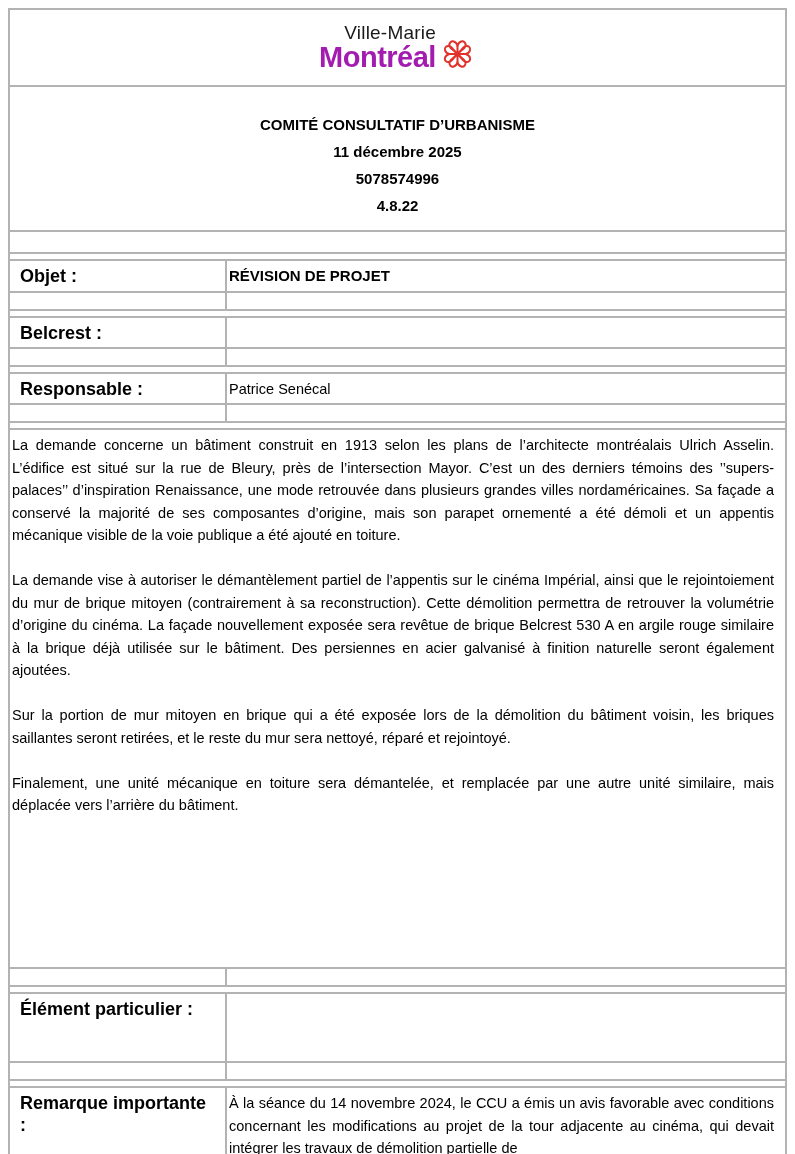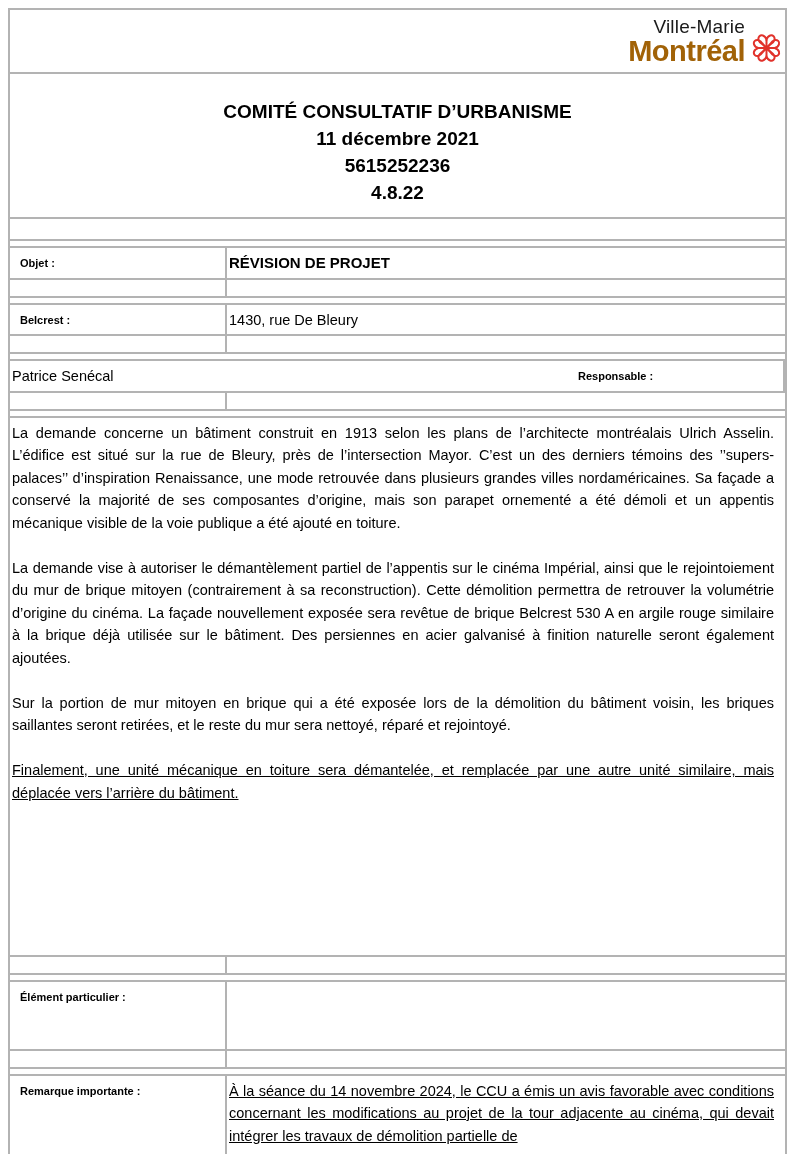--- a/index.html
+++ b/index.html
@@ -7,61 +7,61 @@
     width:795px;height:1154px;overflow:hidden;background:#ffffff;
     font-family:"Liberation Sans","DejaVu Sans",sans-serif;color:#000;
     -webkit-font-smoothing:antialiased;
   }
   .doc{
     margin:8px 0 0 8px;width:779px;box-sizing:border-box;
     border:2px solid #b3b3b3;border-bottom:none;background:#fff;
   }
   
   .header-row{
-    height:64px;box-sizing:border-box;border-bottom:2px solid #b3b3b3;
-    display:flex;align-items:center;justify-content:flex-end;
+    height:77px;box-sizing:border-box;border-bottom:2px solid #b3b3b3;
+    display:flex;align-items:center;justify-content:center;
   }
   .logo-lockup{display:flex;align-items:flex-end;}
   .logo-text{display:flex;flex-direction:column;align-items:flex-end;}
   .region-label{font-size:19px;line-height:20px;color:#1a1a1a;letter-spacing:.2px;}
-  .city-label{font-size:29px;line-height:29px;font-weight:bold;color:#a16207;letter-spacing:-.5px;}
+  .city-label{font-size:29px;line-height:29px;font-weight:bold;color:#a21caf;letter-spacing:-.5px;}
   .rosette{width:37px;height:34px;margin-left:3px;margin-bottom:1px;}
   
   .title-row{
     height:145px;box-sizing:border-box;border-bottom:2px solid #b3b3b3;
     padding-top:24px;text-align:center;
   }
-  .title-line{font-weight:bold;font-size:19px;line-height:27px;}
+  .title-line{font-weight:bold;font-size:15px;line-height:27px;}
   .empty-top-row{height:22px;box-sizing:border-box;border-bottom:2px solid #b3b3b3;}
   
   .block{
     margin-top:5px;border-top:2px solid #b3b3b3;border-bottom:2px solid #b3b3b3;
   }
   .row{display:flex;box-sizing:border-box;}
   .row.main{border-bottom:2px solid #b3b3b3;}
   .block.no-spacer .row.main{border-bottom:none;}
   .cell{box-sizing:border-box;}
   .cell.label{
     width:217px;flex:0 0 217px;border-right:2px solid #b3b3b3;
-    padding:4px 8px 3px 10px;font-weight:bold;font-size:11px;line-height:22px;
+    padding:4px 8px 3px 10px;font-weight:bold;font-size:18px;line-height:22px;
   }
   .cell.value{
     flex:1;padding:4px 11px 3px 2px;font-size:14.5px;line-height:22.5px;
     text-align:justify;
   }
   .cell.value.bold{font-weight:bold;font-size:15px;}
   .row.spacer{height:16px;}
   .h-objet .row.main{min-height:28px;}
   .h-endroit .row.main{min-height:28px;}
   .h-responsable .row.main{min-height:28px;}
   .h-description .row.main{min-height:539px;}
   .h-element .row.main{min-height:69px;}
   .h-remarque .row.main{min-height:78px;}
   .cell.value p{margin:0 0 22.5px 0;}
-  .cell.value p:last-child{margin-bottom:0;text-decoration:underline;}
+  .cell.value p:last-child{margin-bottom:0;}
 </style>
 </head>
 <body>
 
 <div class="doc">
 
   <div class="header-row">
     <div class="logo-lockup">
       <div class="logo-text">
         <span class="region-label">Ville-Marie</span>
@@ -85,53 +85,52 @@
             <path d="M60,58 C47,46 36,44 32,32 C29,21 38,13 47,16 C53,18 58,24 60,31 C62,24 67,18 73,16 C82,13 91,21 88,32 C84,44 73,46 60,58 Z"></path>
             <path d="M60,56 L60,33"></path>
           </g>
         </g>
       </svg>
     </div>
   </div>
 
   <div class="title-row">
     <div class="title-line">COMITÉ CONSULTATIF D’URBANISME</div>
-    <div class="title-line">11 décembre 2021</div>
-    <div class="title-line">5615252236</div>
+    <div class="title-line">11 décembre 2025</div>
+    <div class="title-line">5078574996</div>
     <div class="title-line">4.8.22</div>
   </div>
 
   <div class="empty-top-row"></div>
 
   <div class="block h-objet">
     <div class="row main">
       <div class="cell label">Objet :</div>
       <div class="cell value bold">RÉVISION DE PROJET</div>
     </div>
     <div class="row spacer">
       <div class="cell label"></div>
         <div class="cell value"></div>
     </div>
   </div>
 
   <div class="block h-endroit">
     <div class="row main">
       <div class="cell label">Belcrest :</div>
-      <div class="cell value">1430, rue De Bleury</div>
     </div>
     <div class="row spacer">
       <div class="cell label"></div>
         <div class="cell value"></div>
     </div>
   </div>
 
   <div class="block h-responsable">
     <div class="row main">
+      <div class="cell label">Responsable :</div>
       <div class="cell value">Patrice Senécal</div>
-      <div class="cell label">Responsable :</div>
     </div>
     <div class="row spacer">
       <div class="cell label"></div>
         <div class="cell value"></div>
     </div>
   </div>
 
   <div class="block h-description">
     <div class="row main">
       <div class="cell value">

